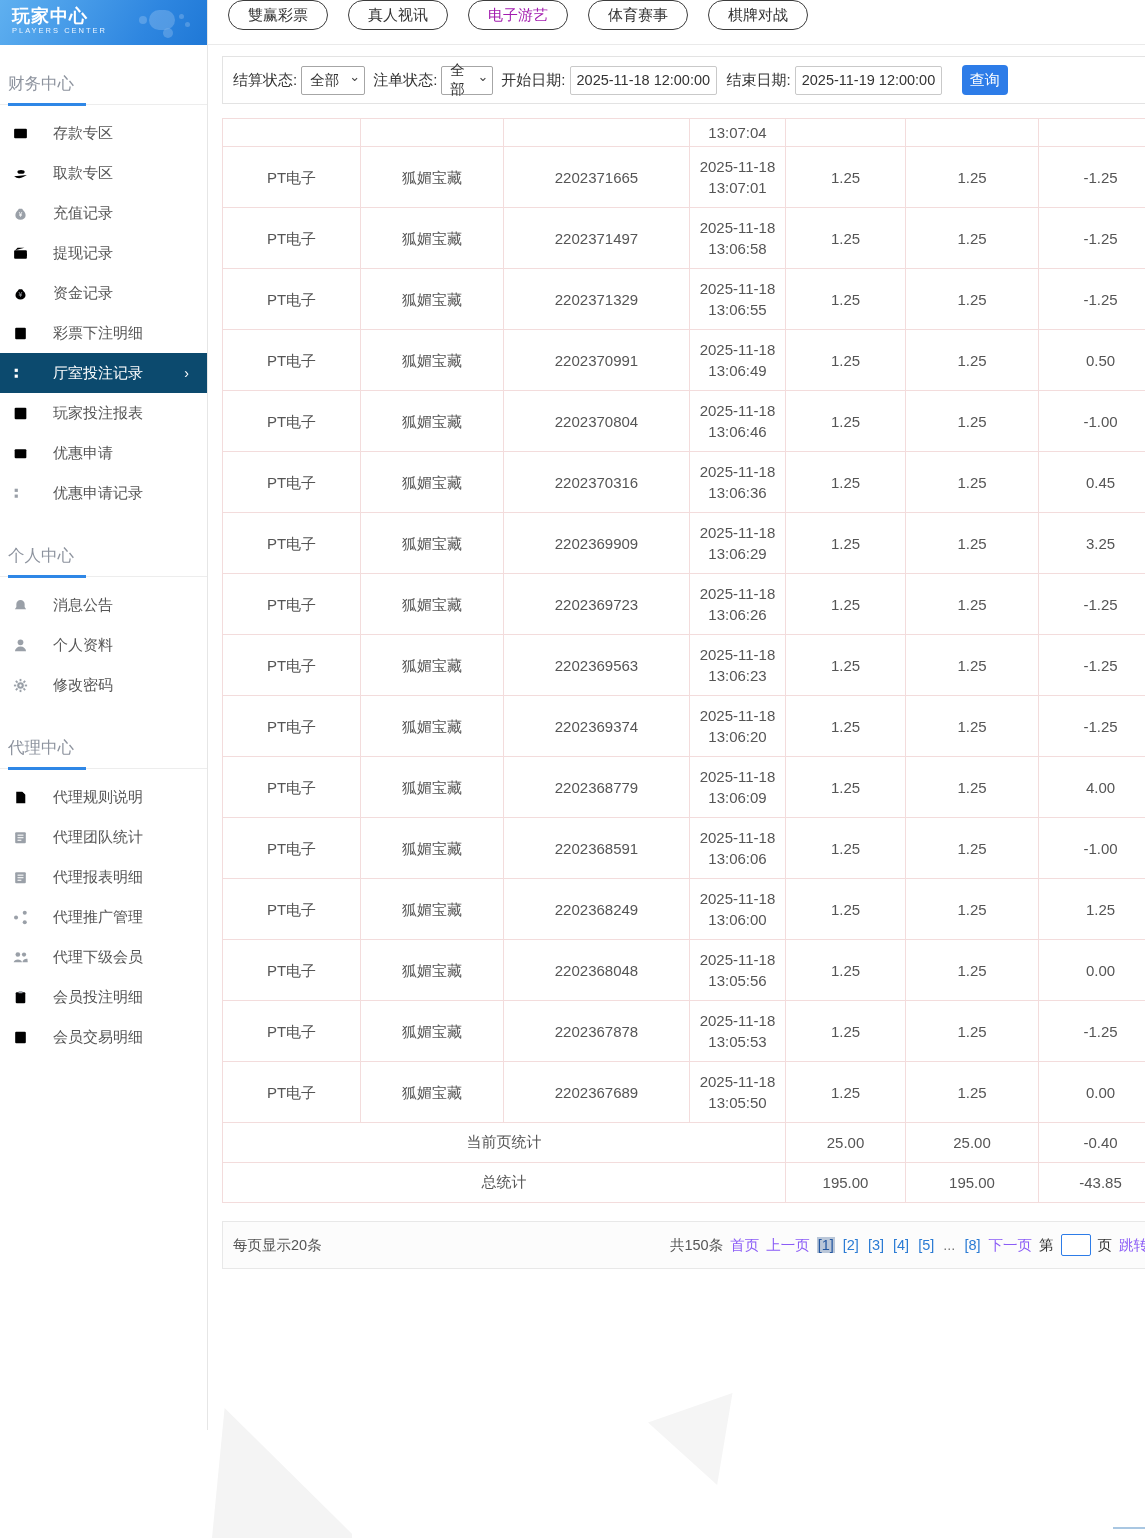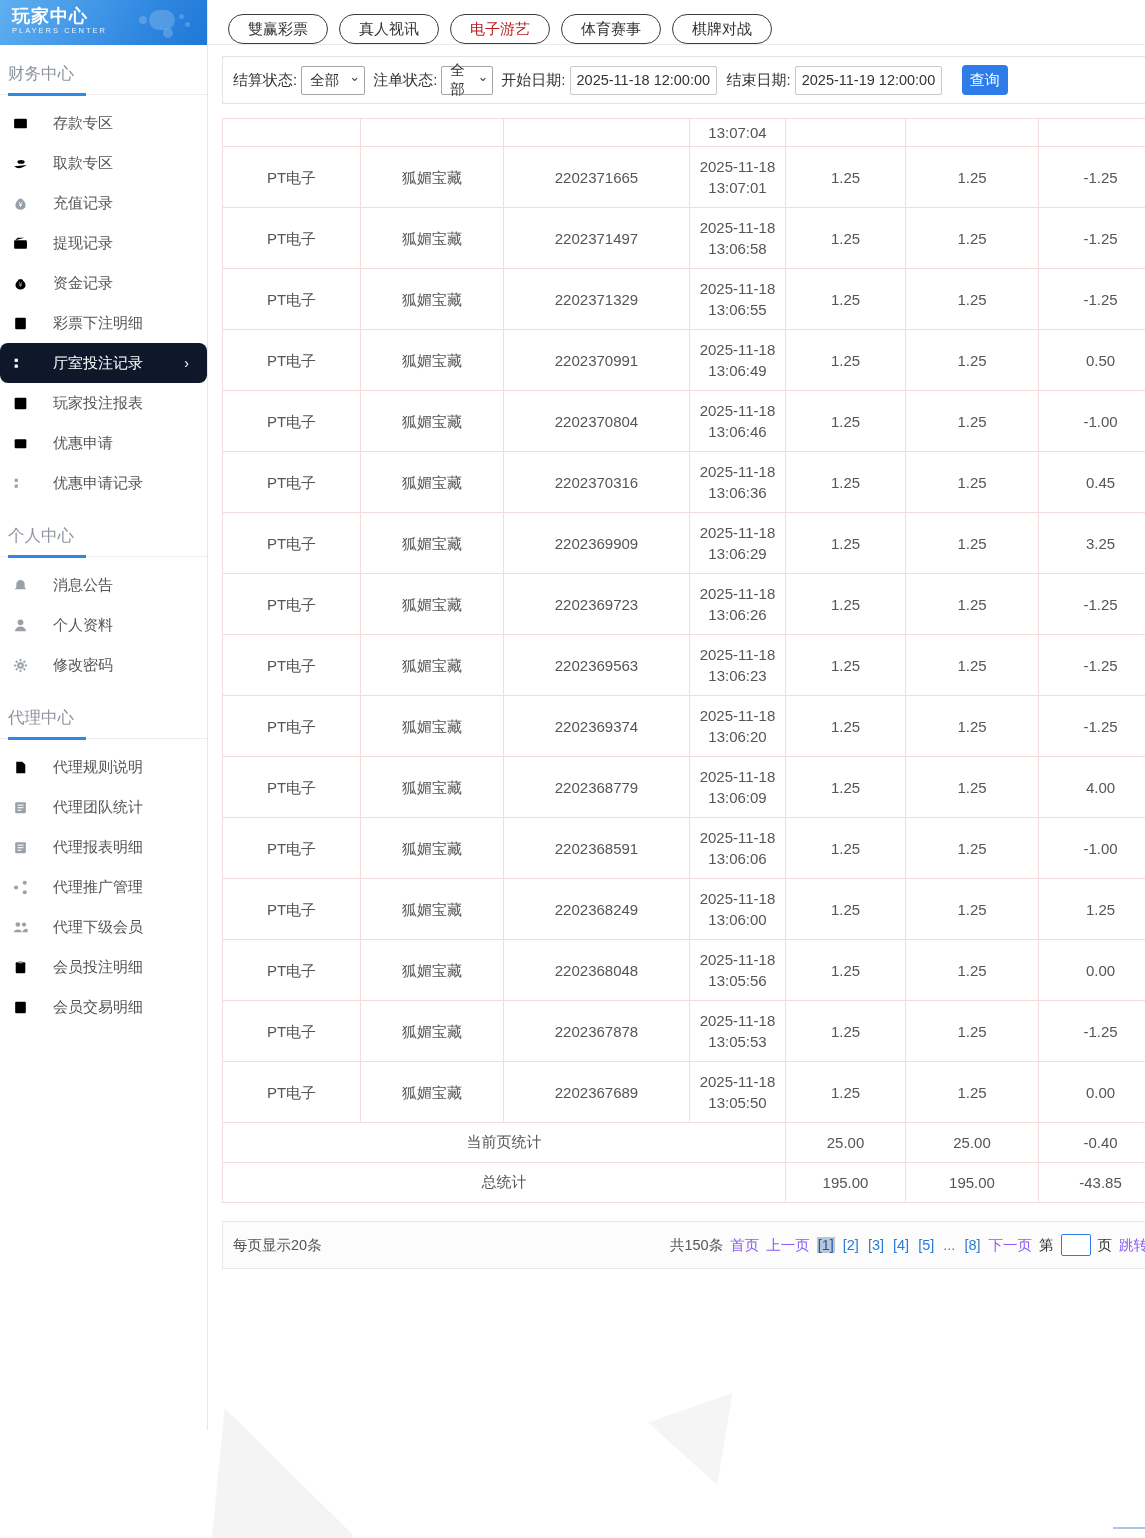--- a/index.html
+++ b/index.html
@@ -14,42 +14,42 @@
   .logo-title { color:#fff; font-size:18px; font-weight:bold; letter-spacing:1px; line-height:20px; }
   .logo-sub { color:#eaf4ff; font-size:7.5px; letter-spacing:2px; line-height:10px; }
   .logo-deco { position:absolute; right:14px; top:4px; width:58px; height:36px; opacity:.35; }
   .logo-deco i { position:absolute; border-radius:50%; background:rgba(255,255,255,.55); }
   .logo-deco i:nth-child(1){ width:26px; height:20px; left:14px; top:6px; border-radius:10px;}
   .logo-deco i:nth-child(2){ width:8px; height:8px; left:4px; top:12px;}
   .logo-deco i:nth-child(3){ width:5px; height:5px; left:44px; top:10px;}
   .logo-deco i:nth-child(4){ width:5px; height:5px; left:50px; top:18px;}
   .logo-deco i:nth-child(5){ width:10px; height:10px; left:28px; top:24px;}
 
-  .sec-title { margin:18px 0 0 0; padding:0 8px 9px 8px; font-size:16.5px; color:#8d939e;
+  .sec-title { margin:28px 0 0 0; padding:0 8px 9px 8px; font-size:16.5px; color:#8d939e;
     position:relative; border-bottom:1px solid #ededed; }
   .sec-title::after { content:""; position:absolute; left:8px; bottom:-2px; width:78px; height:3px;
     background:#2f87e6; }
   .menu { padding:8px 0 4px 0; }
   .menu-item { height:40px; display:flex; align-items:center; padding-left:12px; cursor:pointer;
     position:relative; color:#555; font-size:15px; }
   .menu-item .icn { width:17px; height:17px; color:#9aa0a8; flex:0 0 17px; }
   .menu-item .lbl { margin-left:24px; white-space:nowrap; }
-  .menu-item.active { background:#0f172a; color:#fff;border-radius:8px; }
+  .menu-item.active { background:#0c4a6e; color:#fff; }
   .menu-item.active .icn { color:#fff; }
   .menu-item .chev { display:none; position:absolute; right:18px; color:#fff; font-size:14px; }
   .menu-item.active .chev { display:block; }
 
   
   .main { position:absolute; left:208px; top:0; width:937px; height:1538px; overflow:hidden; background:#fff; }
-  .topbar { height:45px; border-bottom:1px solid #eaeaea; display:flex; align-items:flex-end;
-    padding-left:20px; gap:11px; background:#fff; }
+  .topbar { height:45px; border-bottom:1px solid #eaeaea; display:flex; align-items:flex-start;
+    padding-left:20px; gap:20px; background:#fff; }
   .pill { height:30px; padding:0 19px; border:1.5px solid #3c3c3c; border-radius:16px;
     background:#fff; font-size:15px; color:#333; display:flex; align-items:center; cursor:pointer;
     font-family:inherit; }
-  .pill.active { color:#b91c1c;font-family:Liberation Mono, monospace; }
+  .pill.active { color:#a21caf;font-family:Liberation Mono, monospace; }
 
   .filterbar { margin:11px 0 0 14px; width:1050px; height:48px; border:1px solid #e3e3e3;
     display:flex; align-items:center; padding-left:10px; font-size:15px; color:#333; }
   .flabel { margin-right:4px; white-space:nowrap; }
   .sel { height:29px; border:1px solid #a6a6a6; border-radius:2px; background:#fff; display:flex;
     align-items:center; padding:0 20px 0 8px; position:relative; margin-right:8px; font-size:14.5px; cursor:pointer;}
   .sel.wide { width:64px; }
   .sel.narrow { width:52px; padding-right:16px; }
   .sel::after { content:"⌄"; position:absolute; right:4px; top:2px; font-size:13px; color:#444; }
   .dinput { height:29px; width:147px; border:1px solid #c9c9c9; border-radius:2px; padding:0 6px;

